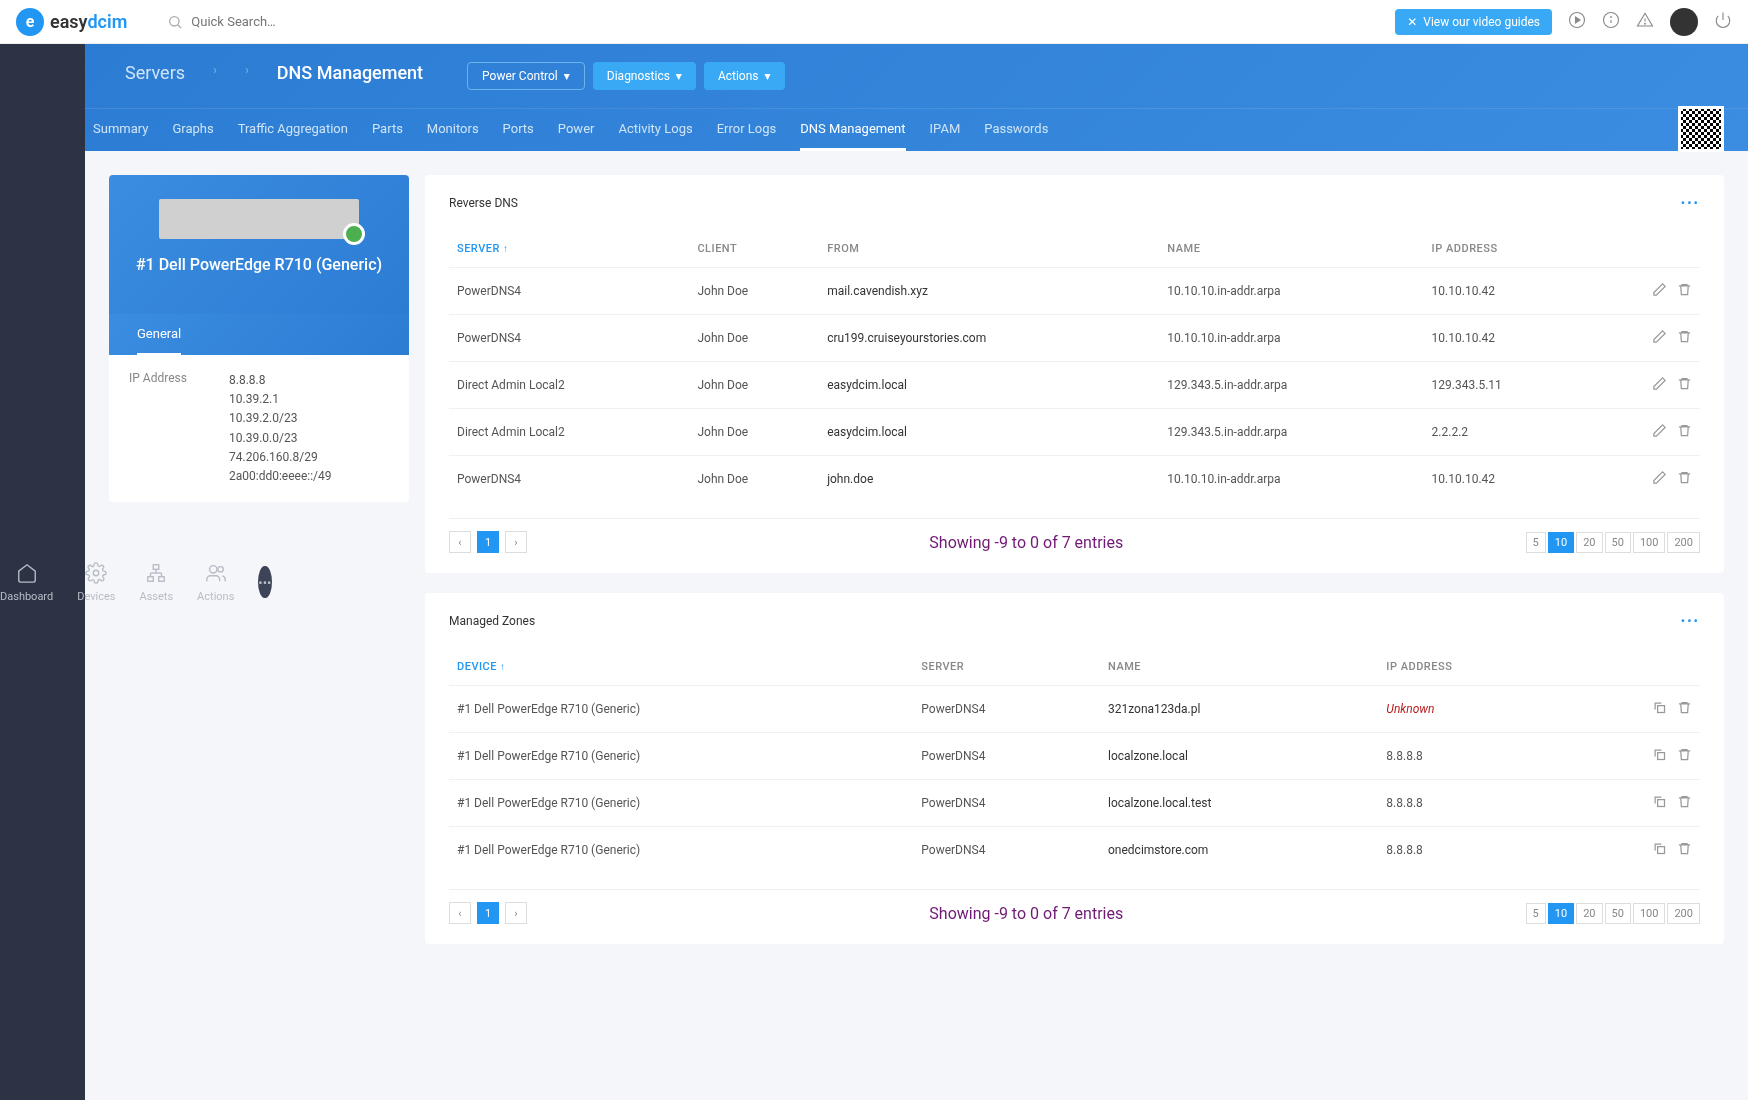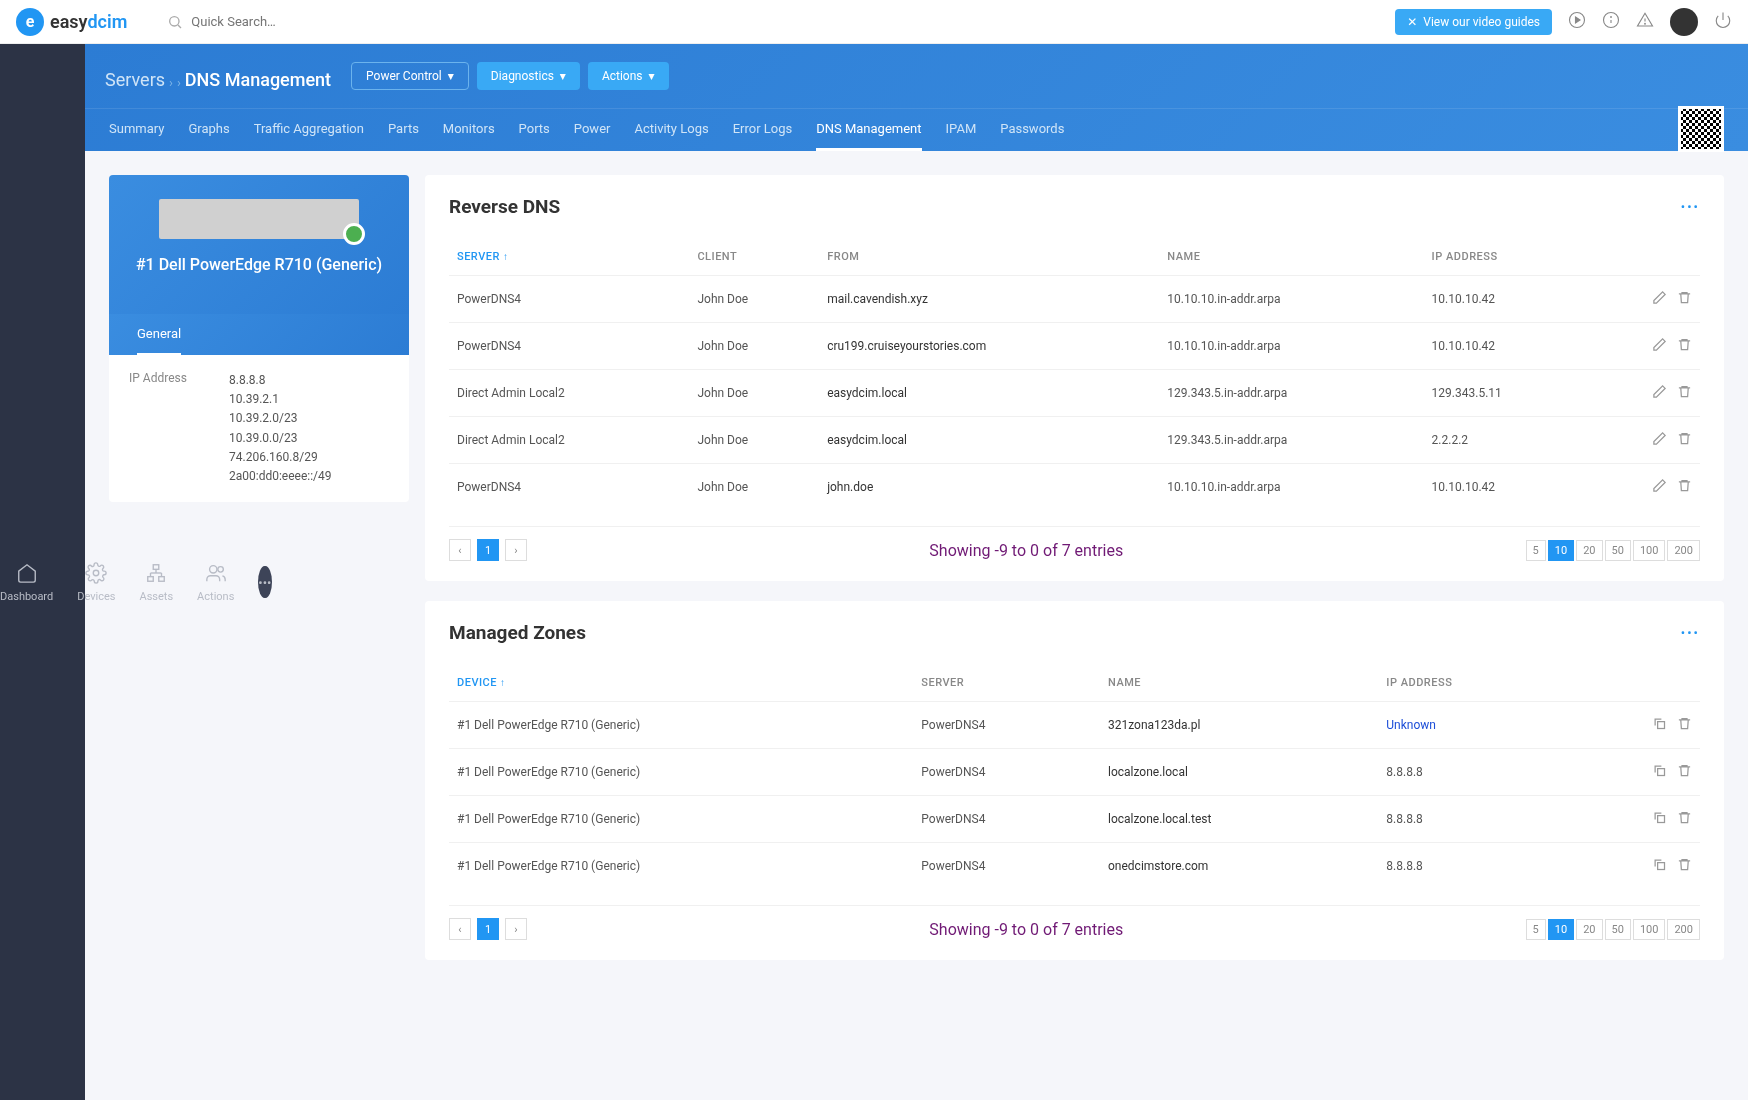--- a/index.html
+++ b/index.html
@@ -15,59 +15,59 @@
 .video-btn{background:#39a9f5;color:#fff;padding:6px 12px;border-radius:4px;font-size:12px;display:flex;align-items:center;gap:6px}
 .top-icon{color:#888;cursor:pointer}
 .avatar{width:28px;height:28px;border-radius:50%;background:#333}
 .layout{display:flex}
 .sidebar{width:85px;background:#2c3345;min-height:calc(100vh - 44px);display:flex;flex-direction:row;align-items:center;padding-top:20px;gap:24px}
 .sidebar-item{display:flex;flex-direction:column;align-items:center;gap:6px;color:#b8bcc6;cursor:pointer;font-size:11px}
 .sidebar-item svg{width:22px;height:22px}
 .sidebar-more{width:32px;height:32px;border-radius:50%;background:#3d4458;display:flex;align-items:center;justify-content:center;color:#b8bcc6;cursor:pointer}
 .main{flex:1;min-width:0}
 .header{background:linear-gradient(135deg,#2c7cd4 0%,#3a8de0 100%);color:#fff}
-.breadcrumb{display:flex;align-items:flex-end;padding:18px 20px;gap:4px;flex-wrap:wrap}
+.breadcrumb{display:flex;align-items:flex-start;padding:18px 40px;gap:28px;flex-wrap:wrap}
 .crumb{color:#cfe4f7;font-size:18px}
 .crumb.active{color:#fff;font-weight:500}
 .crumb-sep{color:#7db5e8}
 .header-btns{display:flex;gap:8px;margin-left:16px}
 .hbtn{padding:6px 14px;border-radius:4px;font-size:12px;display:flex;align-items:center;gap:6px;cursor:pointer}
 .hbtn.outline{border:1px solid #6bb3ed;background:transparent;color:#fff}
 .hbtn.filled{background:#39a9f5;color:#fff}
 .qr{position:absolute;right:24px;top:62px;width:46px;height:46px;background:#fff;padding:3px}
 .qr-inner{width:100%;height:100%;background:repeating-conic-gradient(#000 0 25%,#fff 0 50%) 50%/6px 6px}
-.tabs{display:flex;padding:0 24px;gap:24px;border-top:1px solid rgba(255,255,255,0.1)}
+.tabs{display:flex;padding:0 8px;gap:24px;border-top:1px solid rgba(255,255,255,0.1)}
 .tab{padding:12px 0;color:#cfe4f7;font-size:13px;cursor:pointer;border-bottom:3px solid transparent}
 .tab.active{color:#fff;border-bottom-color:#fff}
 .content{display:flex;gap:16px;padding:24px}
 .device-panel{width:300px}
 .device-card{background:linear-gradient(135deg,#3a8de0 0%,#2c7cd4 100%);color:#fff;border-radius:4px 4px 0 0;padding:24px 20px;text-align:center}
 .server-img{width:200px;height:40px;background:#d0d0d0;margin:0 auto 16px;border-radius:2px;position:relative}
 .server-img::after{content:"";position:absolute;right:-6px;bottom:-6px;width:16px;height:16px;background:#4caf50;border:3px solid #fff;border-radius:50%}
 .device-title{font-size:16px;font-weight:500;margin-bottom:16px}
 .device-meta{font-size:12px;color:#cfe4f7;line-height:1.8}
 .device-meta b{color:#fff}
 .device-tab{background:linear-gradient(135deg,#3a8de0 0%,#2c7cd4 100%);padding:0 28px}
 .device-tab span{display:inline-block;padding:12px 0;border-bottom:2px solid #fff;color:#fff;font-size:13px}
 .device-info{background:#fff;padding:16px 20px;border-radius:0 0 4px 4px}
 .info-row{display:flex;gap:20px;font-size:12px}
 .info-label{color:#888;width:80px}
 .info-vals{line-height:1.6;color:#555}
 .right-col{flex:1;min-width:0;display:flex;flex-direction:column;gap:20px}
 .panel{background:#fff;border-radius:4px;padding:20px 24px}
 .panel-head{display:flex;justify-content:space-between;align-items:center;margin-bottom:20px}
-.panel-title{font-size:19px;color:#333;font-weight:700}
+.panel-title{font-size:12px;color:#333;font-weight:400}
 .panel-menu{color:#2196f3;cursor:pointer;letter-spacing:2px}
 table{width:100%;border-collapse:collapse}
 th{text-align:left;font-size:11px;color:#888;font-weight:500;padding:12px 8px;letter-spacing:0.5px}
 th.sorted{color:#2196f3}
 th.sorted::after{content:" ↑";font-size:10px}
 td{padding:14px 8px;font-size:12px;color:#555;border-top:1px solid #f0f0f0}
 td.name{color:#333}
-td.unknown{color:#1d4ed8;}
+td.unknown{color:#b91c1c;font-style:italic}
 .row-actions{display:flex;gap:10px;justify-content:flex-end}
 .row-actions span{color:#999;cursor:pointer}
 .pagination{display:flex;align-items:center;justify-content:space-between;margin-top:16px;padding-top:12px;border-top:1px solid #f0f0f0}
 .pag-left{display:flex;align-items:center;gap:6px}
 .pag-btn{width:22px;height:22px;display:flex;align-items:center;justify-content:center;border:1px solid #ddd;font-size:11px;color:#888;cursor:pointer}
 .pag-btn.active{background:#2196f3;color:#fff;border-color:#2196f3}
 .pag-info{font-size:16px;color:#701a75}
 .pag-sizes{display:flex;gap:2px}
 .psize{padding:3px 6px;border:1px solid #ddd;font-size:11px;color:#888;cursor:pointer}
 .psize.active{background:#2196f3;color:#fff;border-color:#2196f3}

